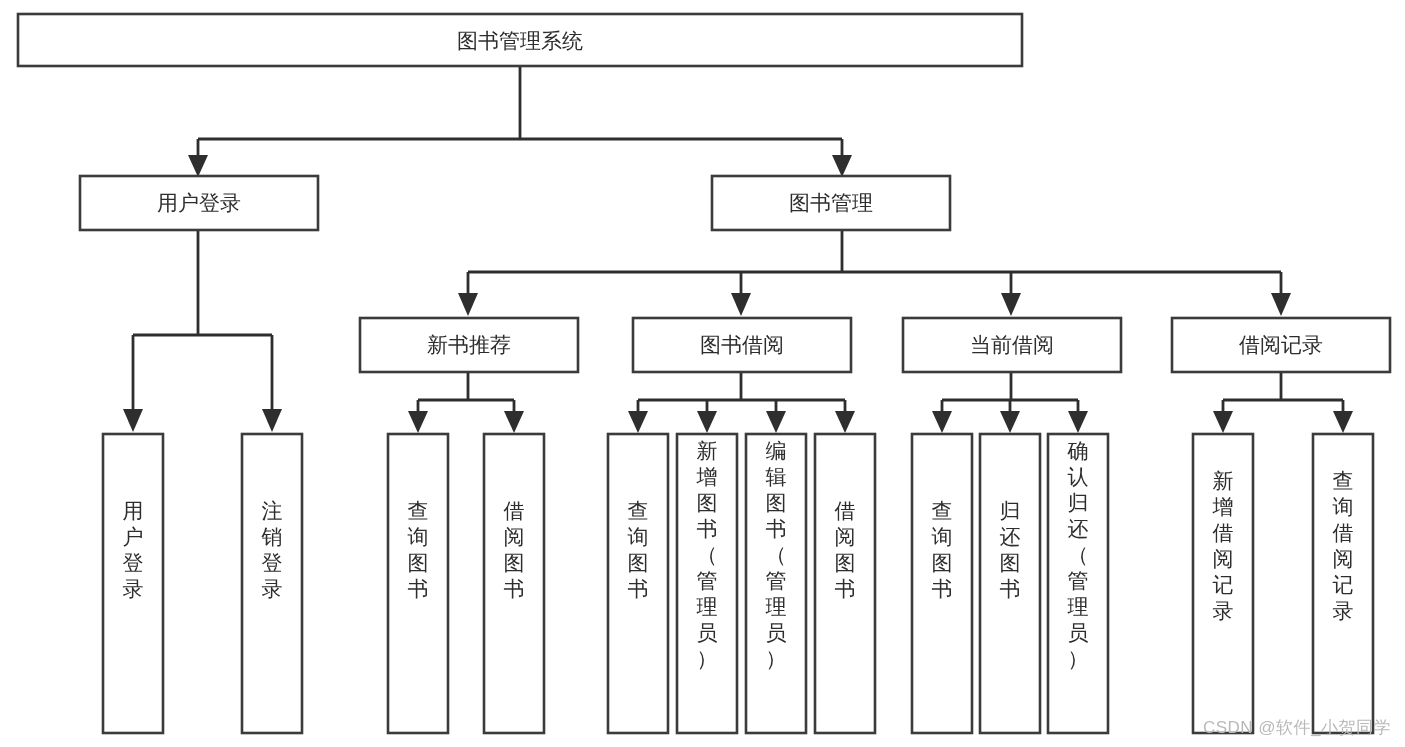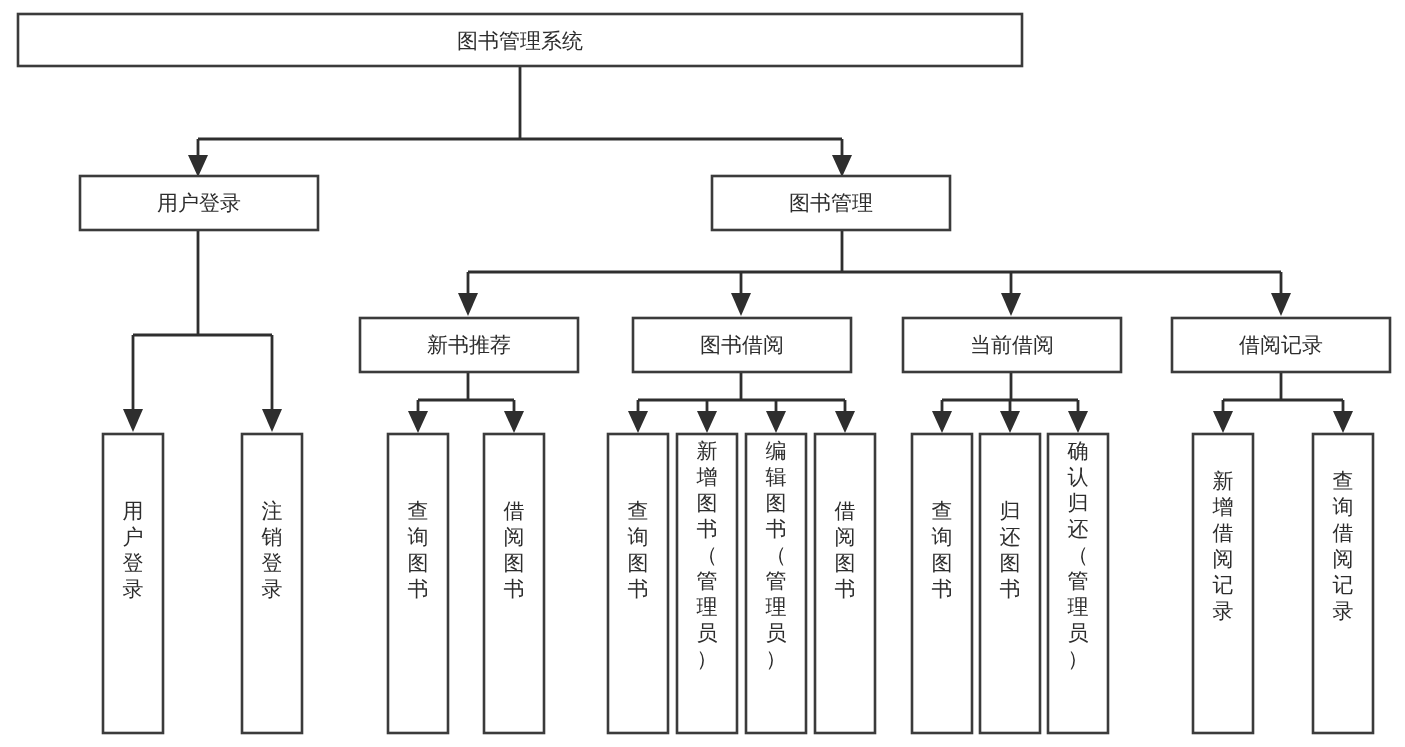--- a/index.html
+++ b/index.html
@@ -219,13 +219,14 @@
       <rect class="node-box" x="1193" y="434" width="60" height="299"></rect>
       <text class="node-label-vertical" x="1223" y="488"><tspan x="1223" y="488">新</tspan><tspan x="1223" y="514">增</tspan><tspan x="1223" y="540">借</tspan><tspan x="1223" y="566">阅</tspan><tspan x="1223" y="592">记</tspan><tspan x="1223" y="618">录</tspan></text>
     </g>
     <g>
       <rect class="node-box" x="1313" y="434" width="60" height="299"></rect>
       <text class="node-label-vertical" x="1343" y="488"><tspan x="1343" y="488">查</tspan><tspan x="1343" y="514">询</tspan><tspan x="1343" y="540">借</tspan><tspan x="1343" y="566">阅</tspan><tspan x="1343" y="592">记</tspan><tspan x="1343" y="618">录</tspan></text>
     </g>
 
   </svg>
 
+  <div class="watermark-text">CSDN @软件_小贺同学</div>
 </div>
 
 </body></html>

